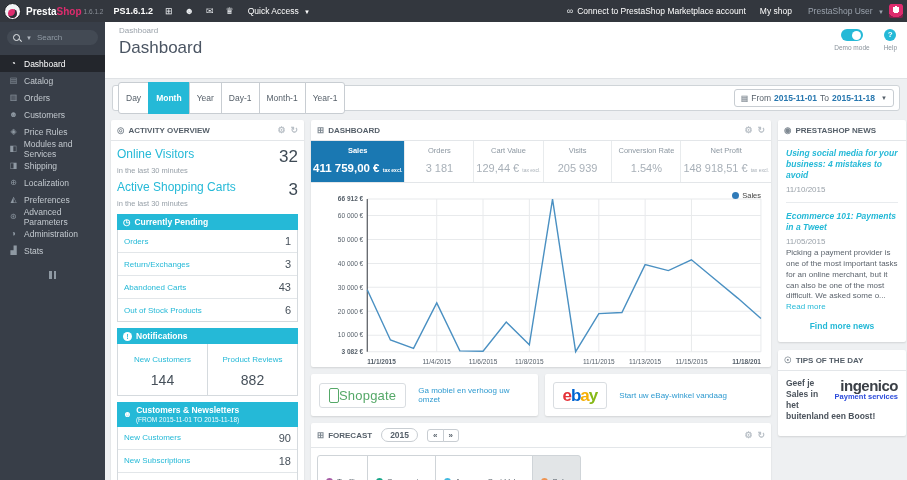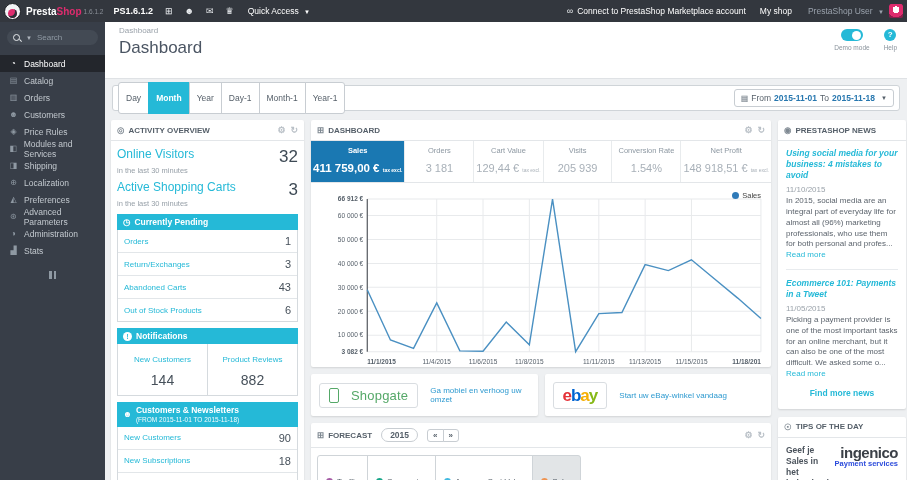--- a/index.html
+++ b/index.html
@@ -77,21 +77,21 @@
   .hd-tools span{cursor:pointer;}
   
   .act-body{padding:6px;}
   .kpi{display:flex;align-items:flex-start;}
   .kpi .kpi-label{font-size:12px;color:#25b9d7;cursor:pointer;}
   .kpi .kpi-val{margin-left:auto;font-size:17px;color:#3e4a55;}
   .kpi-sub{font-size:7.5px;color:#98a1a9;margin:-1px 0 5px 0;}
   .sect-hd{background:#25b9d7;color:#fff;font-size:8.5px;font-weight:bold;padding:3px 6px;margin-top:6px;
            display:flex;align-items:center;gap:4px;}
   .sect-hd .sub{display:block;font-size:6.5px;font-weight:normal;opacity:.95;}
-  .sect-hd .wrap{line-height:1.25;}
+  .sect-hd .wrap{line-height:1.25;text-align:right;}
   .circ{width:9px;height:9px;border-radius:50%;background:#fff;color:#25b9d7;font-size:6.5px;font-weight:bold;
         line-height:9px;text-align:center;flex:none;}
   .rows{border:1px solid #d5dade;border-top:none;}
   .rowi{display:flex;align-items:center;padding:5px 6px;border-bottom:1px solid #e2e6e9;}
   .rowi:last-child{border-bottom:none;}
   .rowi a{font-size:8px;color:#25b9d7;text-decoration:none;cursor:pointer;}
   .rowi .val{margin-left:auto;font-size:11px;color:#46505a;}
   .notif-cols{display:flex;border:1px solid #d5dade;border-top:none;}
   .notif-cell{flex:1;text-align:center;padding:4px 2px 7px;}
   .notif-cell + .notif-cell{border-left:1px solid #d5dade;}
@@ -111,21 +111,21 @@
   .chart-wrap svg{position:absolute;inset:0;}
   .legend{position:absolute;top:8px;right:10px;font-size:7.5px;color:#444;display:flex;align-items:center;gap:3px;cursor:pointer;}
   .ldot{width:7px;height:7px;border-radius:50%;background:#2f7ab8;}
   .grid{stroke:#e8eaec;stroke-width:1;}
   .ytick,.xtick{font-size:6.5px;fill:#555f69;font-family:"Liberation Sans",sans-serif;}
   .bold{font-weight:bold;}
   
   .banners{display:flex;gap:7px;margin-top:7px;}
   .banner{flex:1;background:#fff;box-shadow:0 1px 2px rgba(0,0,0,.12);height:42px;display:flex;
           align-items:center;padding:0 8px;gap:12px;border-radius:2px;}
-  .logo-box{border:1px solid #d9dde1;border-radius:3px;padding:4px 9px;display:flex;align-items:center;gap:12px;background:#fff;}
+  .logo-box{border:1px solid #d9dde1;border-radius:3px;padding:4px 9px;display:flex;align-items:center;gap:0;background:#fff;}
   .phone-ico{width:8px;height:13px;border:1.4px solid #55a868;border-radius:2px;display:inline-block;}
   .shopgate-name{font-size:13px;color:#55a868;font-weight:500;letter-spacing:.2px;}
   .ebay-name{font-size:17px;font-weight:bold;letter-spacing:-1px;line-height:1;}
   .banner-link{font-size:8px;color:#2e9ad0;text-decoration:none;cursor:pointer;}
   
   .forecast{margin-top:7px;}
   .year-pill{border:1px solid #c8cdd2;border-radius:8px;padding:1px 8px;font-size:8.5px;font-weight:bold;
              color:#555f69;margin-left:5px;}
   .nav-btns{display:flex;margin-left:5px;}
   .nav-btn{border:1px solid #c8cdd2;background:#fff;font-size:8px;color:#555f69;padding:1px 5px;cursor:pointer;}
@@ -491,21 +491,20 @@
 
   <div class="col col-right">
     <div class="panel">
       <div class="panel-hd">
         <span class="hd-ico g gi-rss"></span>
         <span>PRESTASHOP NEWS</span>
       </div>
       <div class="news-body">
         <div class="news-title">Using social media for your business: 4 mistakes to avoid</div>
         <div class="news-date">11/10/2015</div>
-        <div class="news-text"><span>In 2015, social media are an integral part of everyday life for almost all (96%) marketing professionals, who use them for both personal and profes...</span> <span class="readmore">Read more</span></div>
         <div class="divider"></div>
         <div class="news-title">Ecommerce 101: Payments in a Tweet</div>
         <div class="news-date">11/05/2015</div>
         <div class="news-text"><span>Picking a payment provider is one of the most important tasks for an online merchant, but it can also be one of the most difficult. We asked some o...</span><br><span class="readmore">Read more</span></div>
         <div class="findmore">Find more news</div>
       </div>
     </div>
 
     <div class="panel tips">
       <div class="panel-hd">

